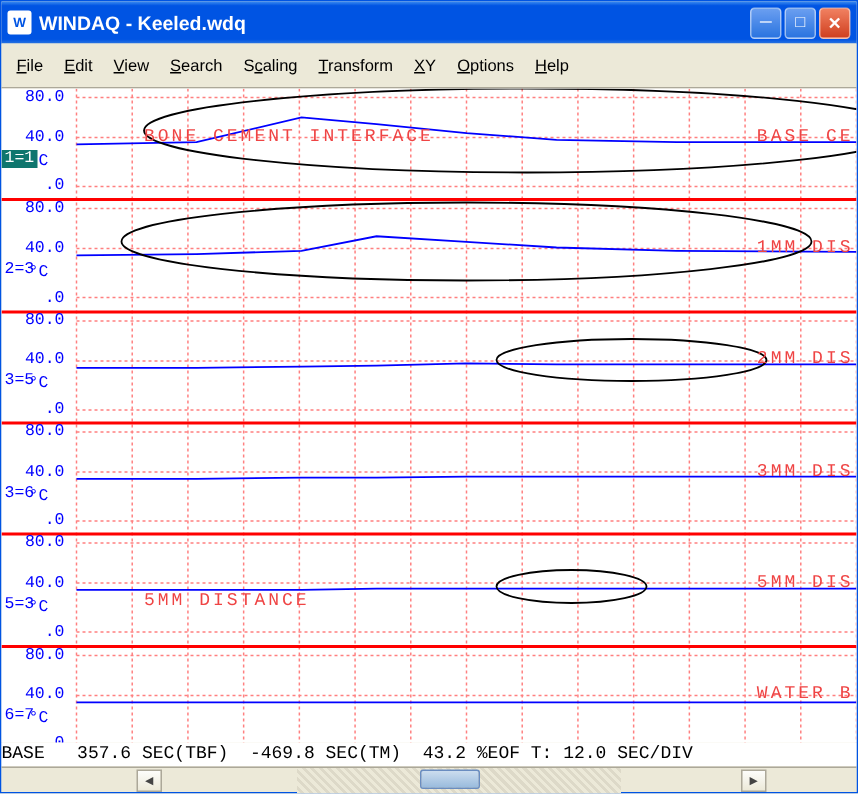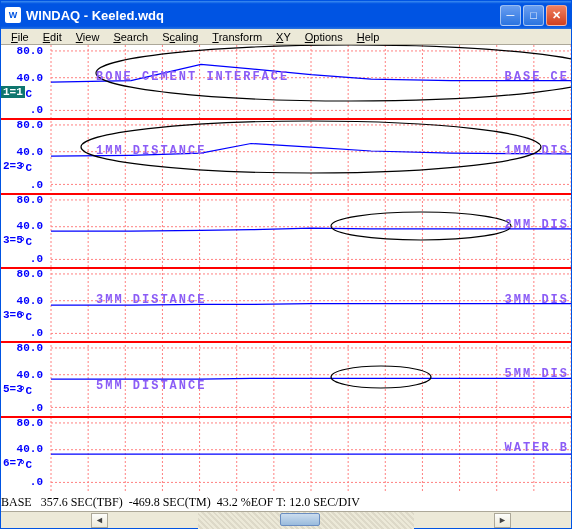--- a/index.html
+++ b/index.html
@@ -5,31 +5,31 @@
   * { box-sizing: border-box; margin: 0; padding: 0; }
   body { font-family: Tahoma, sans-serif; font-size: 11px; background: #ece9d8; }
   .window { width: 572px; height: 529px; background: #ece9d8; border: 1px solid #0054e3; display: flex; flex-direction: column; }
   .titlebar { height: 28px; background: linear-gradient(to bottom, #3c8cf0 0%, #0054e3 10%, #0054e3 90%, #2a74e0 100%); display: flex; align-items: center; padding: 0 4px; color: #fff; font-weight: bold; font-size: 13px; }
   .titlebar .appicon { width: 16px; height: 16px; margin-right: 5px; background: #fff; border-radius: 2px; display:flex;align-items:center;justify-content:center;font-size:9px;color:#0054e3;}
   .titlebar .title { flex: 1; }
   .winbtns { display: flex; gap: 2px; }
   .winbtn { width: 21px; height: 21px; border-radius: 3px; display: flex; align-items: center; justify-content: center; font-family: Arial; font-size: 11px; color: #fff; border: 1px solid rgba(255,255,255,.5); cursor: pointer; }
   .winbtn.min,.winbtn.max { background: linear-gradient(#6a9ef0,#2a74e0); }
   .winbtn.close { background: linear-gradient(#f08060,#d04020); }
-  .menubar { height: 16px; background: #ece9d8; display: flex; align-items: center; padding: 0 4px; font-size: 11px; gap: 2px; border-bottom: 1px solid #aca899; }
+  .menubar { height: 30px; background: #ece9d8; display: flex; align-items: center; padding: 0 4px; font-size: 11px; gap: 2px; border-bottom: 1px solid #aca899; }
   .menuitem { padding: 2px 6px; cursor: pointer; }
   .menuitem .ul { text-decoration: underline; }
   .chartarea { flex: 1; position: relative; background: #fff; overflow: hidden; }
-  .channel { position: absolute; left: 0; right: 0; font-weight: bold; }
+  .channel { position: absolute; left: 0; right: 0; }
   .axislbl { position: absolute; color: #0000ff; font-family: "Courier New", monospace; font-size: 11px; text-align: right; width: 42px; }
   .chlbl { position: absolute; left: 0; color: #0000ff; font-family: "Courier New", monospace; font-size: 11px; padding: 0 2px; }
   .chlbl.hl { background: #0f766e; color: #fff; }
-  .tracklbl { position: absolute; color: #8b5cf6; font-family: "Courier New", monospace; font-size: 12px; letter-spacing: 2px; white-space: nowrap; }
+  .tracklbl { position: absolute; color: #ef4444; font-family: "Courier New", monospace; font-size: 12px; letter-spacing: 2px; white-space: nowrap; }
   .sep { position: absolute; left: 0; right: 0; height: 2px; background: #ff0000; }
-  .statusbar { height: 16px; background: #fff; font-family: Liberation Serif, serif; font-size: 12px; white-space: pre; overflow: hidden; }
+  .statusbar { height: 16px; background: #fff; font-family: Liberation Mono, monospace; font-size: 12px; white-space: pre; overflow: hidden; }
   .scrollbar { height: 17px; background: #ece9d8; display: flex; align-items: center; border-top:1px solid #aca899;}
   .sb-track { flex: 1; height: 17px; background: repeating-linear-gradient(45deg,#ece9d8,#ece9d8 2px,#ddd9c8 2px,#ddd9c8 4px); position: relative; margin: 0 80px 0 90px; }
   .sb-btn { width: 17px; height: 15px; background: linear-gradient(#fdfdfb,#ece9d8); border: 1px solid #aca899; display:flex;align-items:center;justify-content:center;font-size:9px;color:#444;cursor:pointer;}
   .sb-thumb { position:absolute; left:38%; top:1px; width:40px; height:13px; background:linear-gradient(#cde,#9bd); border:1px solid #6a8dc0; border-radius:2px;cursor:pointer;}
   svg.grid { position:absolute; inset:0; }
 </style>
 </head>
 <body>
 
 <div class="window">
@@ -96,21 +96,20 @@
         <div class="axislbl" style="top:59.41333333333333px">.0</div>
         <div class="axislbl" style="top:42.70666666666666px;text-align:left;left:18px;width:20px">°C</div>
         <div class="chlbl " style="top:40.70666666666666px">2=3</div>
         <svg width="570" height="74.33333333333333" style="position:absolute;left:0;top:0">
           <line x1="50" y1="5.946666666666666" x2="570" y2="5.946666666666666" stroke="#ff8080" stroke-dasharray="2,2"></line>
           <line x1="50" y1="32.70666666666666" x2="570" y2="32.70666666666666" stroke="#ff8080" stroke-dasharray="2,2"></line>
           <line x1="50" y1="65.41333333333333" x2="570" y2="65.41333333333333" stroke="#ff8080" stroke-dasharray="2,2"></line>
           <path d="M50.0 37.2 L130.0 36.4 L200.0 34.2 L250.0 24.5 L310.0 28.2 L370.0 32.0 L450.0 34.2 L570.0 34.9 " fill="none" stroke="#0000ff" stroke-width="1.2"></path>
           <ellipse cx="310" cy="28" rx="230" ry="26" fill="none" stroke="#000" stroke-width="1.2"></ellipse>
         </svg>
-        <div class="tracklbl" style="left:95px;top:24.706666666666663px">1MM DISTANCE</div>
         <div class="tracklbl" style="right:2px;top:24.706666666666663px">1MM DIS</div>
       </div>
       <div class="sep" style="top: 147.667px;"></div>
       <div class="channel" style="top: 148.667px; height: 74.3333px;">
         <div class="axislbl" style="top:-0.05333333333333368px">80.0</div>
         <div class="axislbl" style="top:26.706666666666663px">40.0</div>
         <div class="axislbl" style="top:59.41333333333333px">.0</div>
         <div class="axislbl" style="top:42.70666666666666px;text-align:left;left:18px;width:20px">°C</div>
         <div class="chlbl " style="top:40.70666666666666px">3=5</div>
         <svg width="570" height="74.33333333333333" style="position:absolute;left:0;top:0">
@@ -128,21 +127,20 @@
         <div class="axislbl" style="top:26.706666666666663px">40.0</div>
         <div class="axislbl" style="top:59.41333333333333px">.0</div>
         <div class="axislbl" style="top:42.70666666666666px;text-align:left;left:18px;width:20px">°C</div>
         <div class="chlbl " style="top:40.70666666666666px">3=6</div>
         <svg width="570" height="74.33333333333333" style="position:absolute;left:0;top:0">
           <line x1="50" y1="5.946666666666666" x2="570" y2="5.946666666666666" stroke="#ff8080" stroke-dasharray="2,2"></line>
           <line x1="50" y1="32.70666666666666" x2="570" y2="32.70666666666666" stroke="#ff8080" stroke-dasharray="2,2"></line>
           <line x1="50" y1="65.41333333333333" x2="570" y2="65.41333333333333" stroke="#ff8080" stroke-dasharray="2,2"></line>
           <path d="M50.0 37.2 L130.0 37.2 L200.0 36.4 L250.0 36.4 L310.0 35.7 L370.0 35.7 L450.0 35.7 L570.0 35.7 " fill="none" stroke="#0000ff" stroke-width="1.2"></path>
         </svg>
-        <div class="tracklbl" style="left:95px;top:24.706666666666663px">3MM DISTANCE</div>
         <div class="tracklbl" style="right:2px;top:24.706666666666663px">3MM DIS</div>
       </div>
       <div class="sep" style="top: 296.333px;"></div>
       <div class="channel" style="top: 297.333px; height: 74.3333px;">
         <div class="axislbl" style="top:-0.05333333333333368px">80.0</div>
         <div class="axislbl" style="top:26.706666666666663px">40.0</div>
         <div class="axislbl" style="top:59.41333333333333px">.0</div>
         <div class="axislbl" style="top:42.70666666666666px;text-align:left;left:18px;width:20px">°C</div>
         <div class="chlbl " style="top:40.70666666666666px">5=3</div>
         <svg width="570" height="74.33333333333333" style="position:absolute;left:0;top:0">

